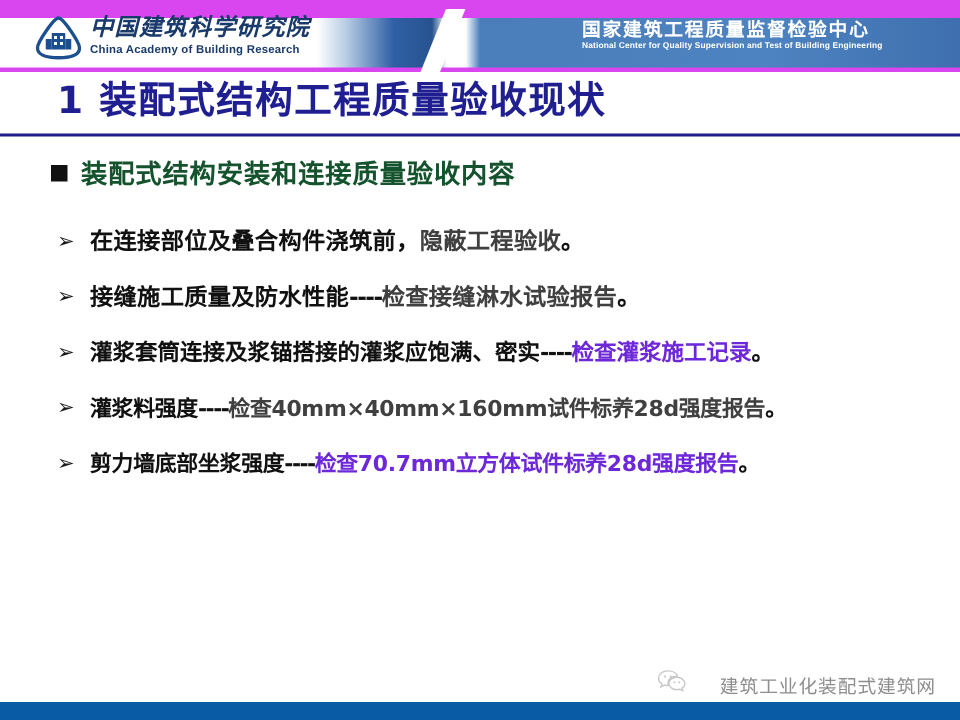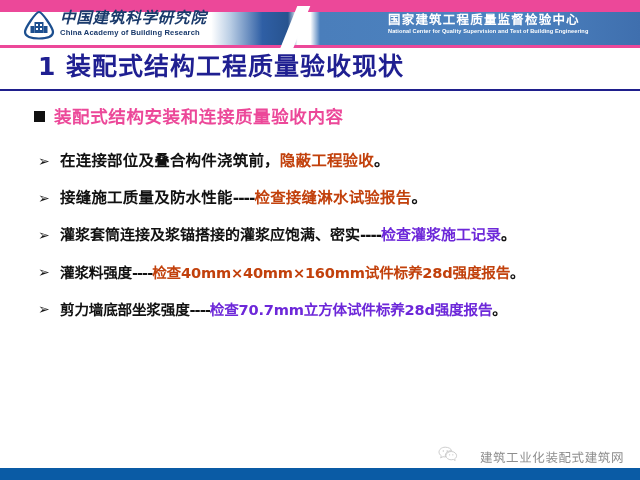--- a/index.html
+++ b/index.html
@@ -23,21 +23,21 @@
     background: #ffffff;
   }
 
   
   .header {
     position: absolute;
     left: 0;
     top: 0;
     width: 640px;
     height: 48px;
-    background: #ec4899;
+    background: #d946ef;
     overflow: hidden;
   }
   .header-band {
     position: absolute;
     left: 0;
     top: 12px;
     width: 640px;
     height: 33px;
     background: linear-gradient(to right,
         #ffffff 0%,
@@ -161,21 +161,21 @@
     left: 0;
     top: 98px;
     width: 640px;
   }
   .subheading {
     position: relative;
     margin: 6px 16px 0 34px;
     font-family: "DejaVu Sans", "Liberation Sans", sans-serif;
     font-size: 17.5px;
     font-weight: bold;
-    color: #ec4899;
+    color: #14532d;
     letter-spacing: 0.6px;
     white-space: nowrap;
     line-height: 26px;
   }
   .sq-marker {
     display: inline-block;
     width: 11px;
     height: 11px;
     background: #111111;
     margin-right: 9px;
@@ -203,21 +203,21 @@
     position: absolute;
     left: 0;
     top: 0;
     font-family: "DejaVu Sans", sans-serif;
     font-size: 14px;
     font-weight: normal;
     color: #1a1a1a;
     line-height: 37px;
   }
   .txt-black { color: #111111; }
-  .txt-red   { color: #c2410c; text-align: center; }
+  .txt-red   { color: #404040; text-align: center; }
   .txt-rust  { color: #6d28d9; }
   .dash      { color: #111111; letter-spacing: -1px; }
 
   
   .bullet-item.long  { font-size: 15px; letter-spacing: 0px; }
   .bullet-item.xlong { font-size: 14.6px; letter-spacing: -0.2px; }
 
   
   .watermark {
     position: absolute;

